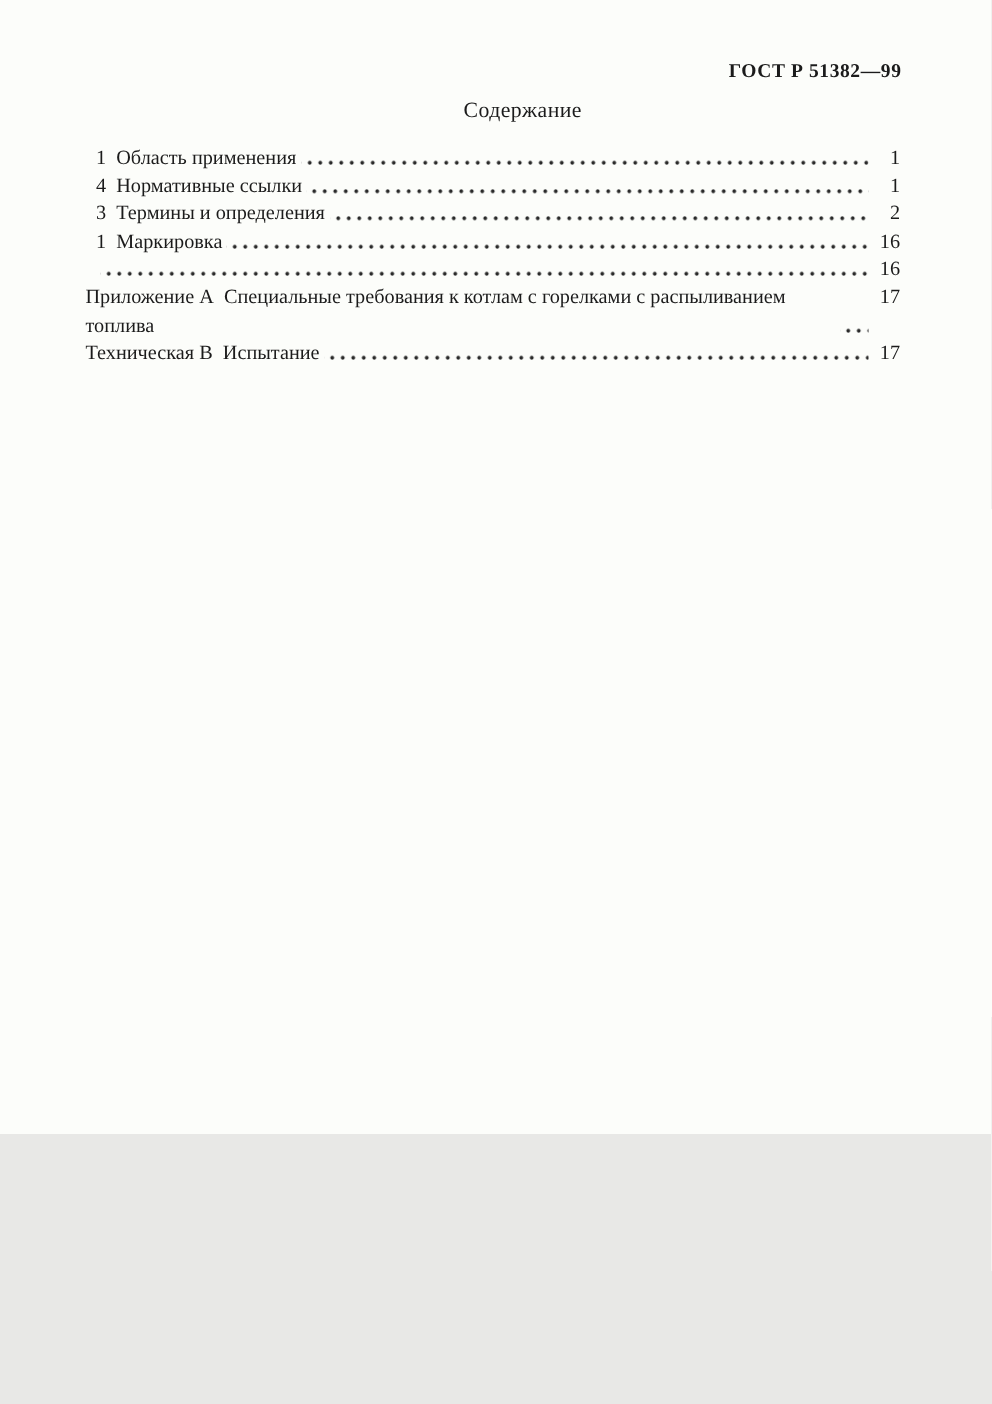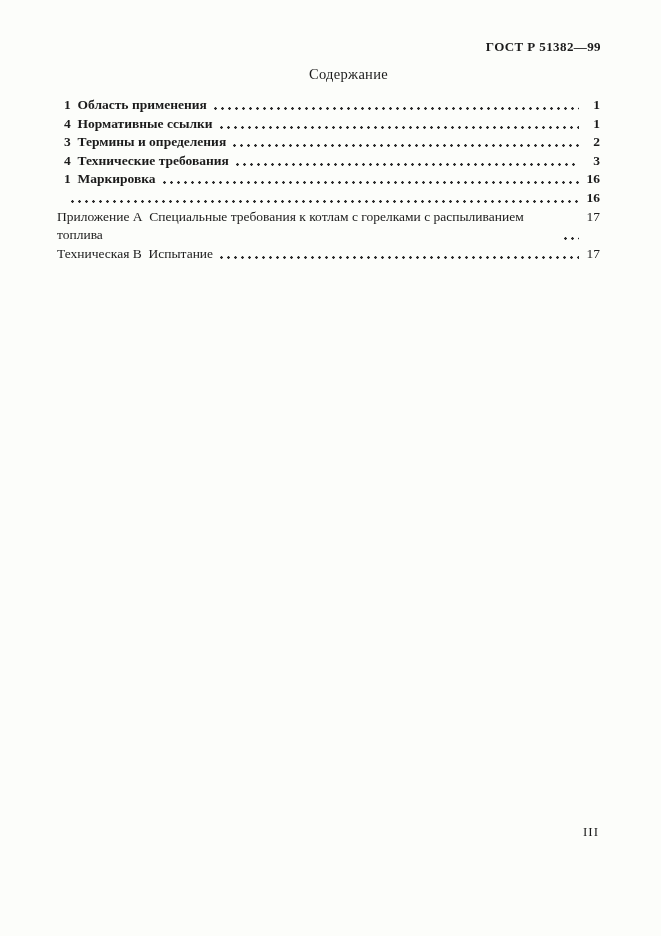--- a/index.html
+++ b/index.html
@@ -3,21 +3,21 @@
 <meta charset="utf-8">
 <style>
   html, body {
     margin: 0;
     padding: 0;
     background: #e8e8e6;
   }
   .page {
     position: relative;
     width: 661px;
-    height: 936px;
+    height: 756px;
     margin: 0 auto;
     background: #fcfdfa;
     font-family: "Liberation Serif", "DejaVu Serif", serif;
     color: #1b1b1b;
     overflow: hidden;
   }
   .doc-code {
     position: absolute;
     top: 39px;
     right: 60px;
@@ -44,21 +44,20 @@
   }
   .toc-row {
     display: flex;
     align-items: stretch;
     font-size: 13.5px;
     line-height: 18.6px;
     white-space: pre-wrap;
   }
   .toc-row.indent {
     padding-left: 7px;
-    font-weight: bold;
   }
   .toc-label {
     flex: 0 0 auto;
     max-width: 500px;
   }
   .toc-leader {
     flex: 1 1 auto;
     min-width: 10px;
     margin-left: 3px;
     margin-right: 3px;
@@ -101,25 +100,20 @@
       <span class="toc-leader"></span>
       <span class="toc-page">1</span>
     </div>
 
     <div class="toc-row indent">
       <span class="toc-label">3  Термины и определения</span>
       <span class="toc-leader"></span>
       <span class="toc-page">2</span>
     </div>
 
-    <div class="toc-row indent">
-      <span class="toc-label">4  Технические требования</span>
-      <span class="toc-leader"></span>
-      <span class="toc-page">3</span>
-    </div>
 
 
     <div class="toc-row indent">
       <span class="toc-label">1  Маркировка</span>
       <span class="toc-leader"></span>
       <span class="toc-page">16</span>
     </div>
 
     <div class="toc-row indent">
       <span class="toc-leader"></span>

